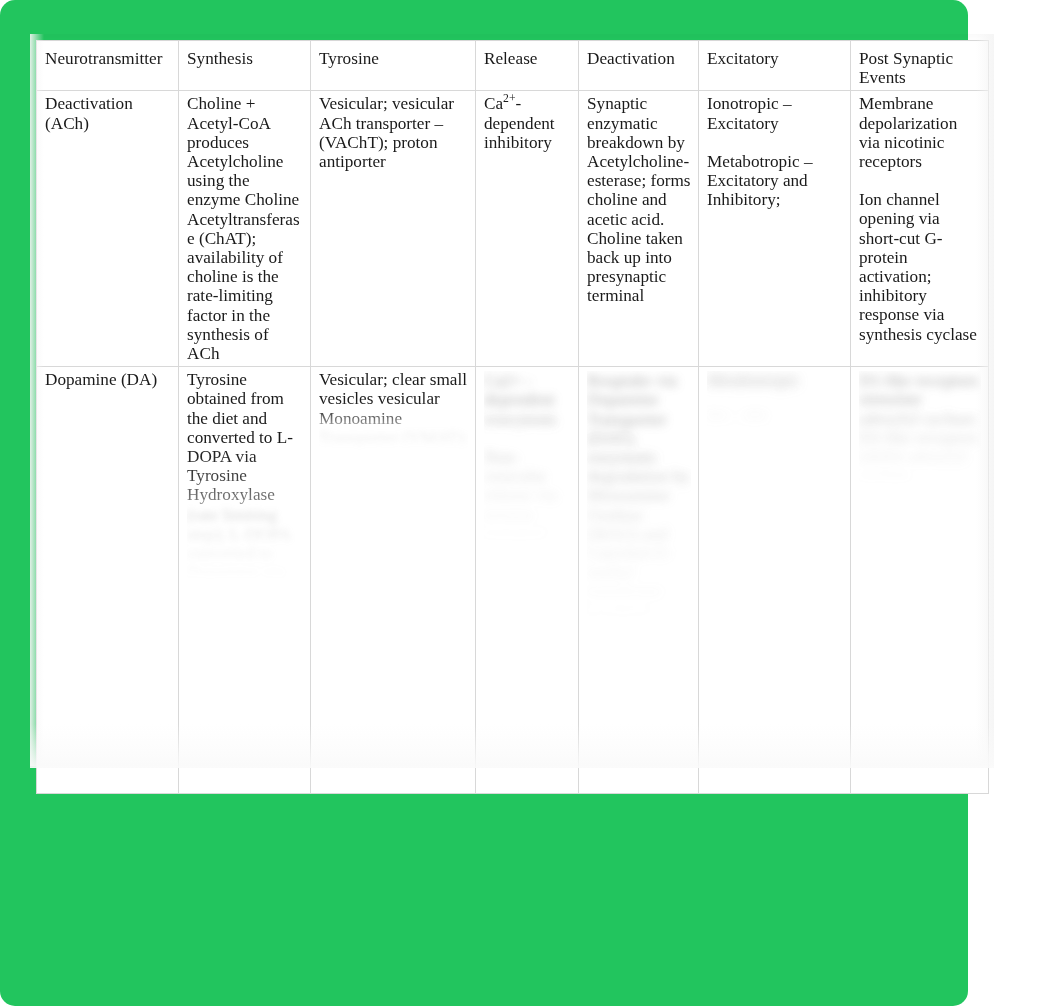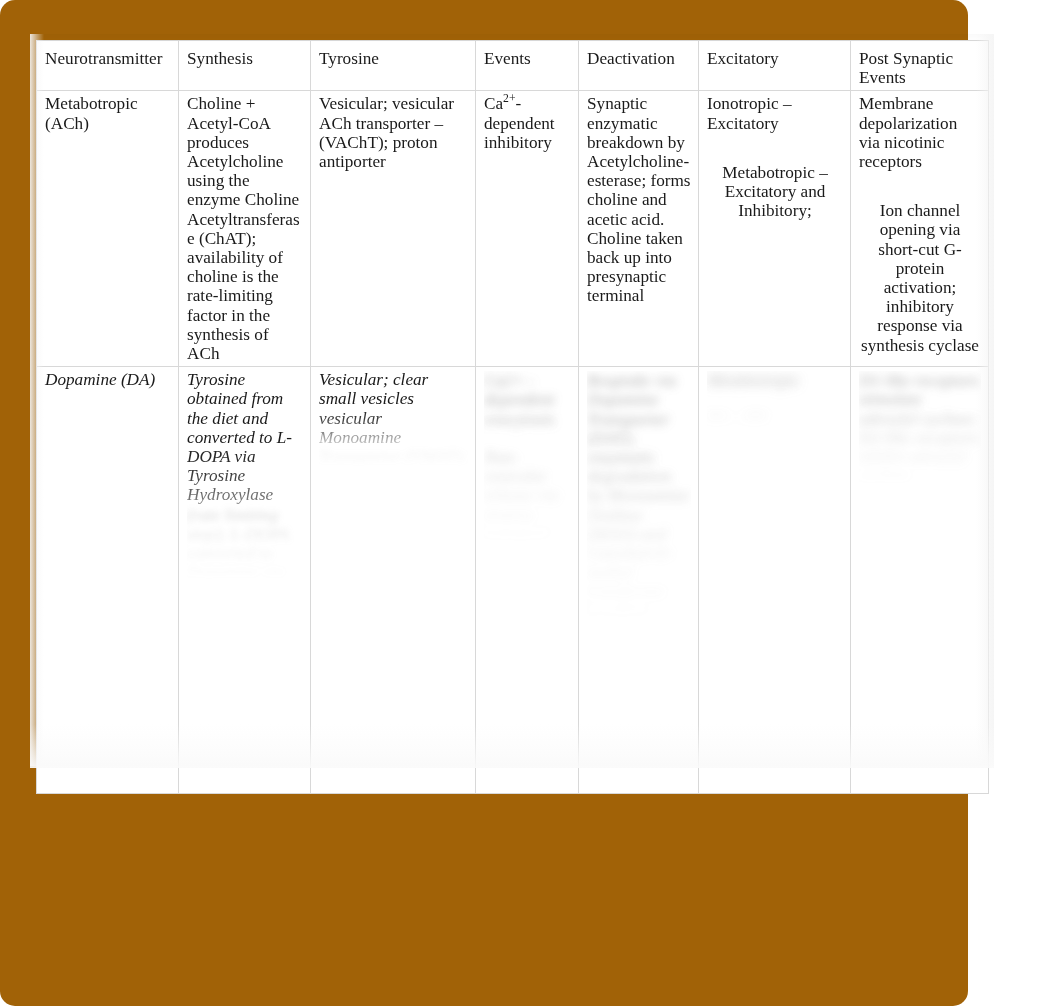--- a/index.html
+++ b/index.html
@@ -14,21 +14,21 @@
   body {
     font-family: "Liberation Serif", "DejaVu Serif", serif;
     color: #1a1a1a;
     -webkit-font-smoothing: antialiased;
   }
 
   #page {
     position: relative;
     width: 968px;
     height: 1006px;
-    background: #a16207;
+    background: #22c55e;
     border-radius: 15px;
   }
 
   
   #sheet {
     position: absolute;
     left: 36px;
     top: 40px;
     width: 952px;
     height: 720px;
@@ -63,24 +63,24 @@
   col.c5 { width: 152px; }
   col.c6 { width: 138px; }
 
   tr.head td {
     height: 36px;
     padding-top: 8px;
   }
   tr.head .hlabel { display: block; }
 
   tr.body-row td { height: 236px; }
-  tr.body-row-2 td { height: 420px; font-style: italic; }
+  tr.body-row-2 td { height: 420px; }
 
   .cell-text { display: block; white-space: pre-line; }
-  .cell-text.gap { margin-top: 30px; text-align: center; }
+  .cell-text.gap { margin-top: 19px; }
 
   sup { font-size: 0.68em; vertical-align: super; line-height: 0; }
 
   
   .fade-wrap { position: relative; display: block; }
   .blurred {
     display: block;
     white-space: pre-line;
     color: #8a8a8a;
     filter: blur(3.4px);
@@ -154,36 +154,36 @@
           <td>
             <span class="hlabel">Neurotransmitter</span>
           </td>
           <td>
             <span class="hlabel">Synthesis</span>
           </td>
           <td>
             <span class="hlabel">Tyrosine</span>
           </td>
           <td>
-            <span class="hlabel">Events</span>
+            <span class="hlabel">Release</span>
           </td>
           <td>
             <span class="hlabel">Deactivation</span>
           </td>
           <td>
             <span class="hlabel">Excitatory</span>
           </td>
           <td>
             <span class="hlabel">Post Synaptic Events</span>
           </td>
         </tr>
 
         <tr class="body-row">
           <td>
-            <span class="cell-text">Metabotropic (ACh)</span>
+            <span class="cell-text">Deactivation (ACh)</span>
           </td>
           <td>
             <span class="cell-text">Choline + Acetyl-CoA produces Acetylcholine using the enzyme Choline Acetyltransferase (ChAT); availability of choline is the rate-limiting factor in the synthesis of ACh</span>
           </td>
           <td>
             <span class="cell-text">Vesicular; vesicular ACh transporter – (VAChT); proton antiporter</span>
           </td>
           <td>
             <span class="cell-text"><span>Ca</span><sup>2+</sup><span>-dependent inhibitory</span></span>
           </td>

